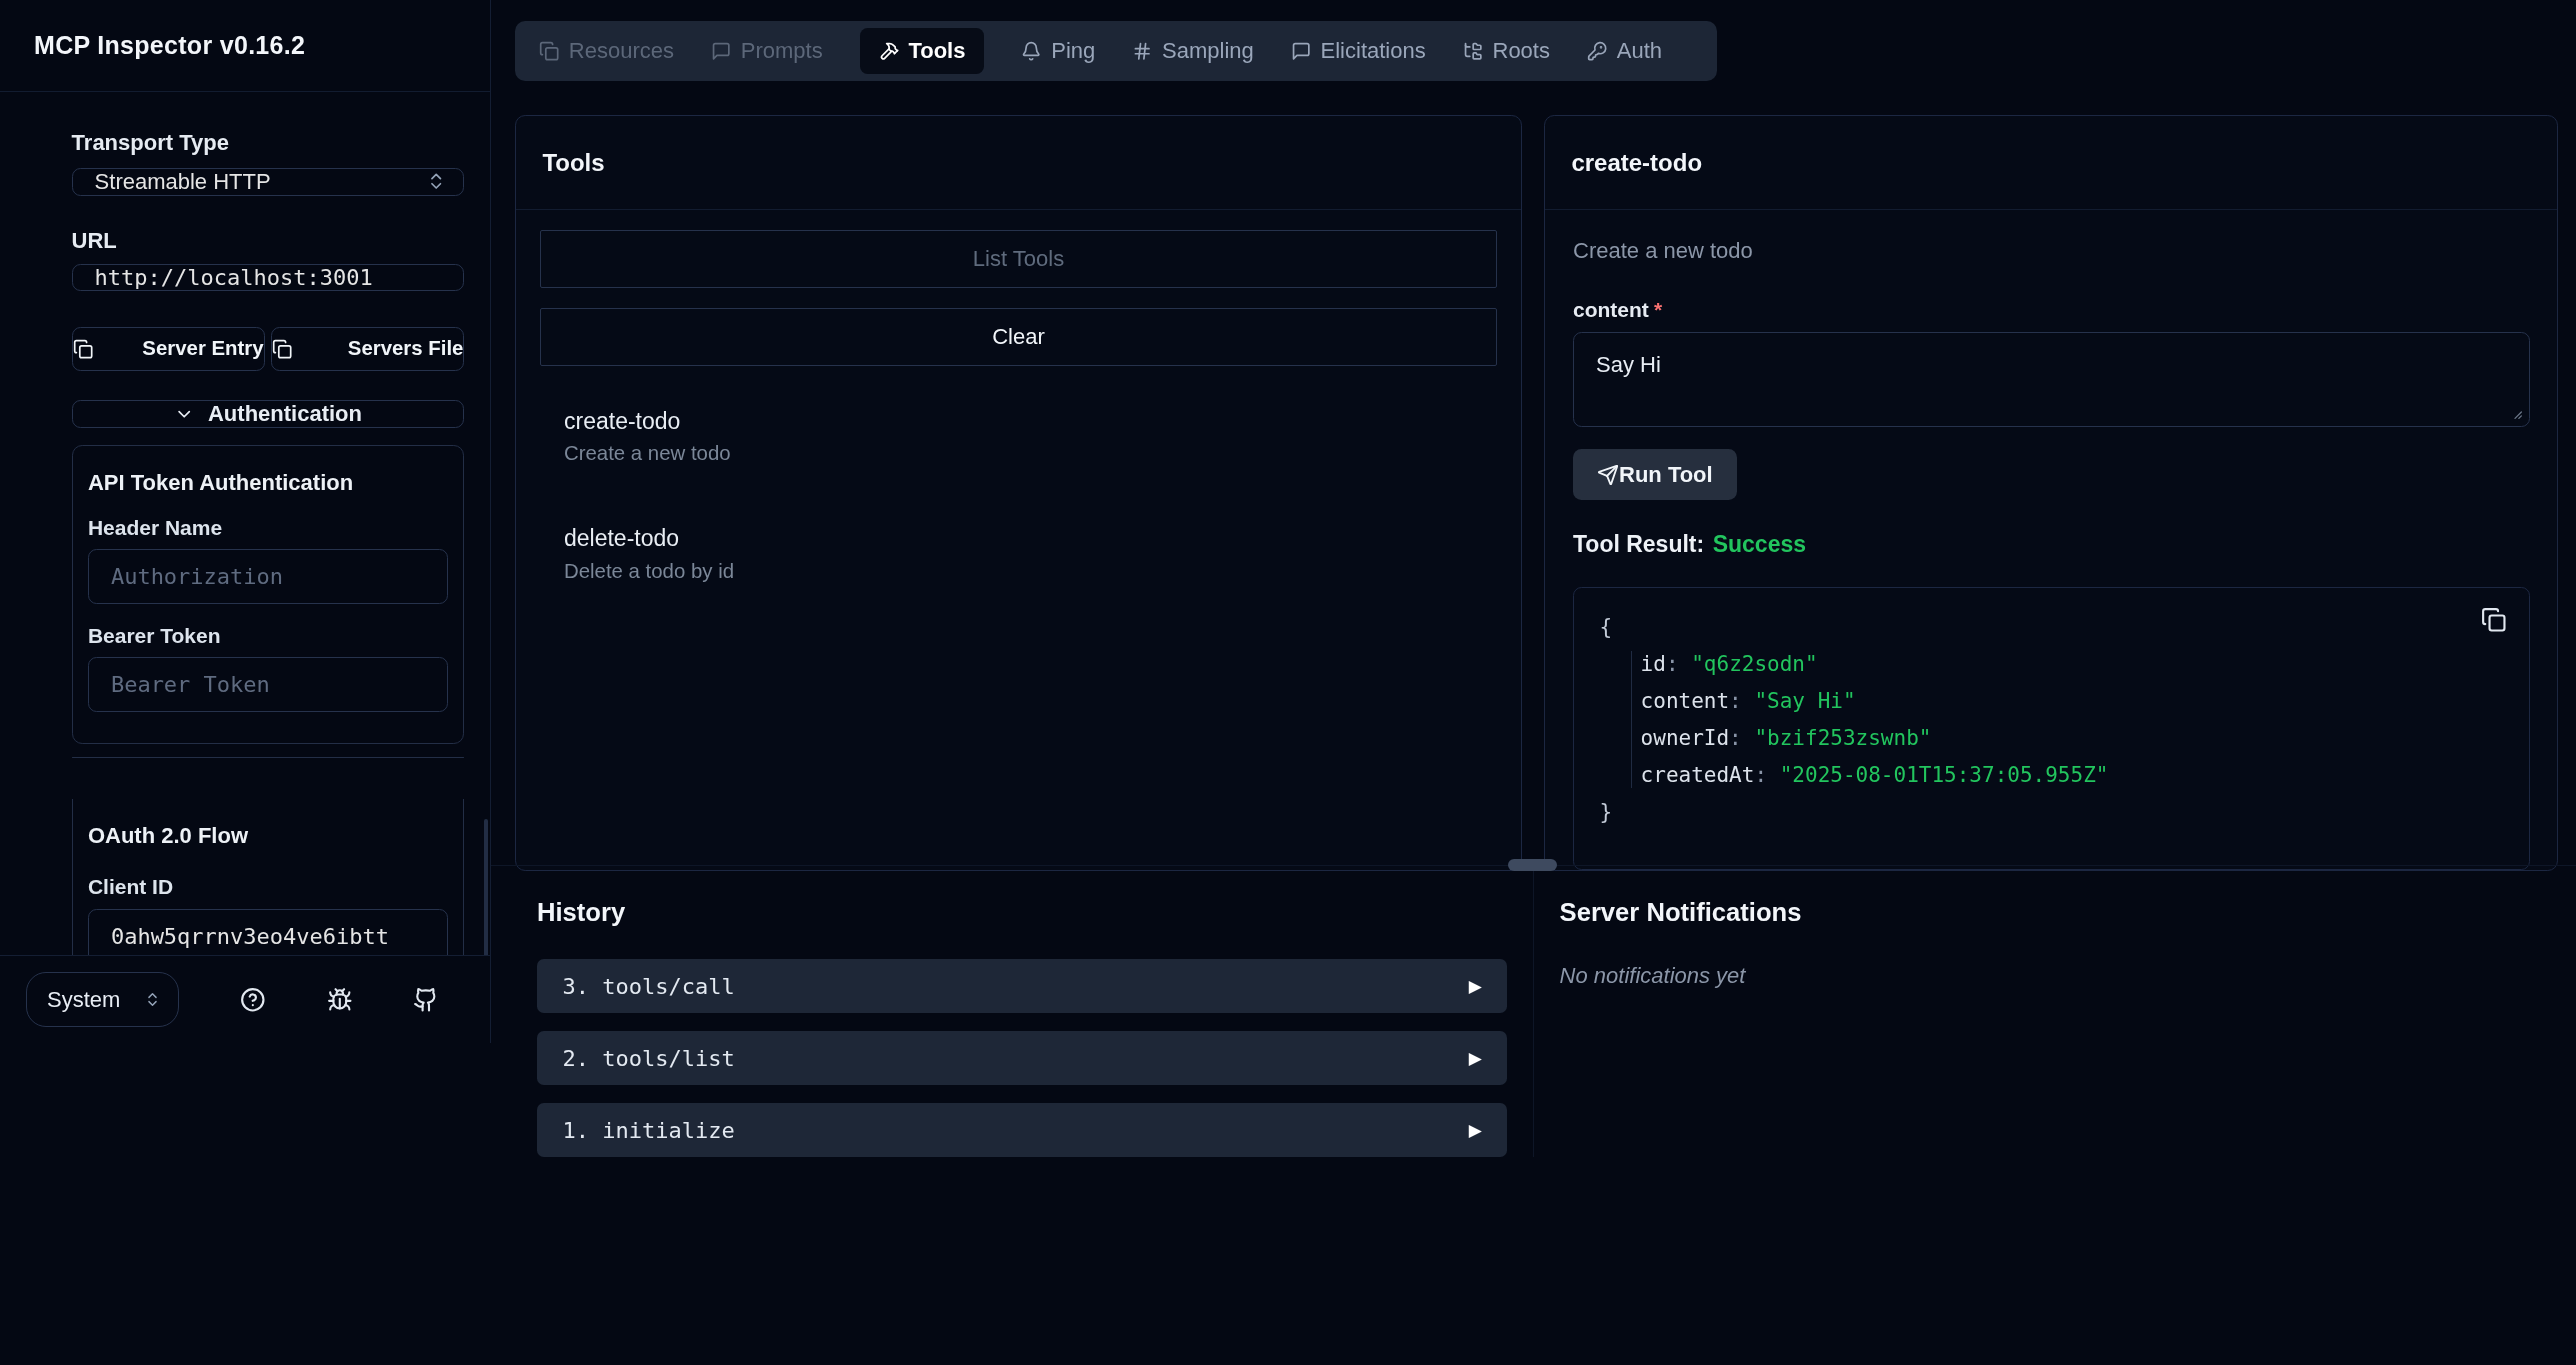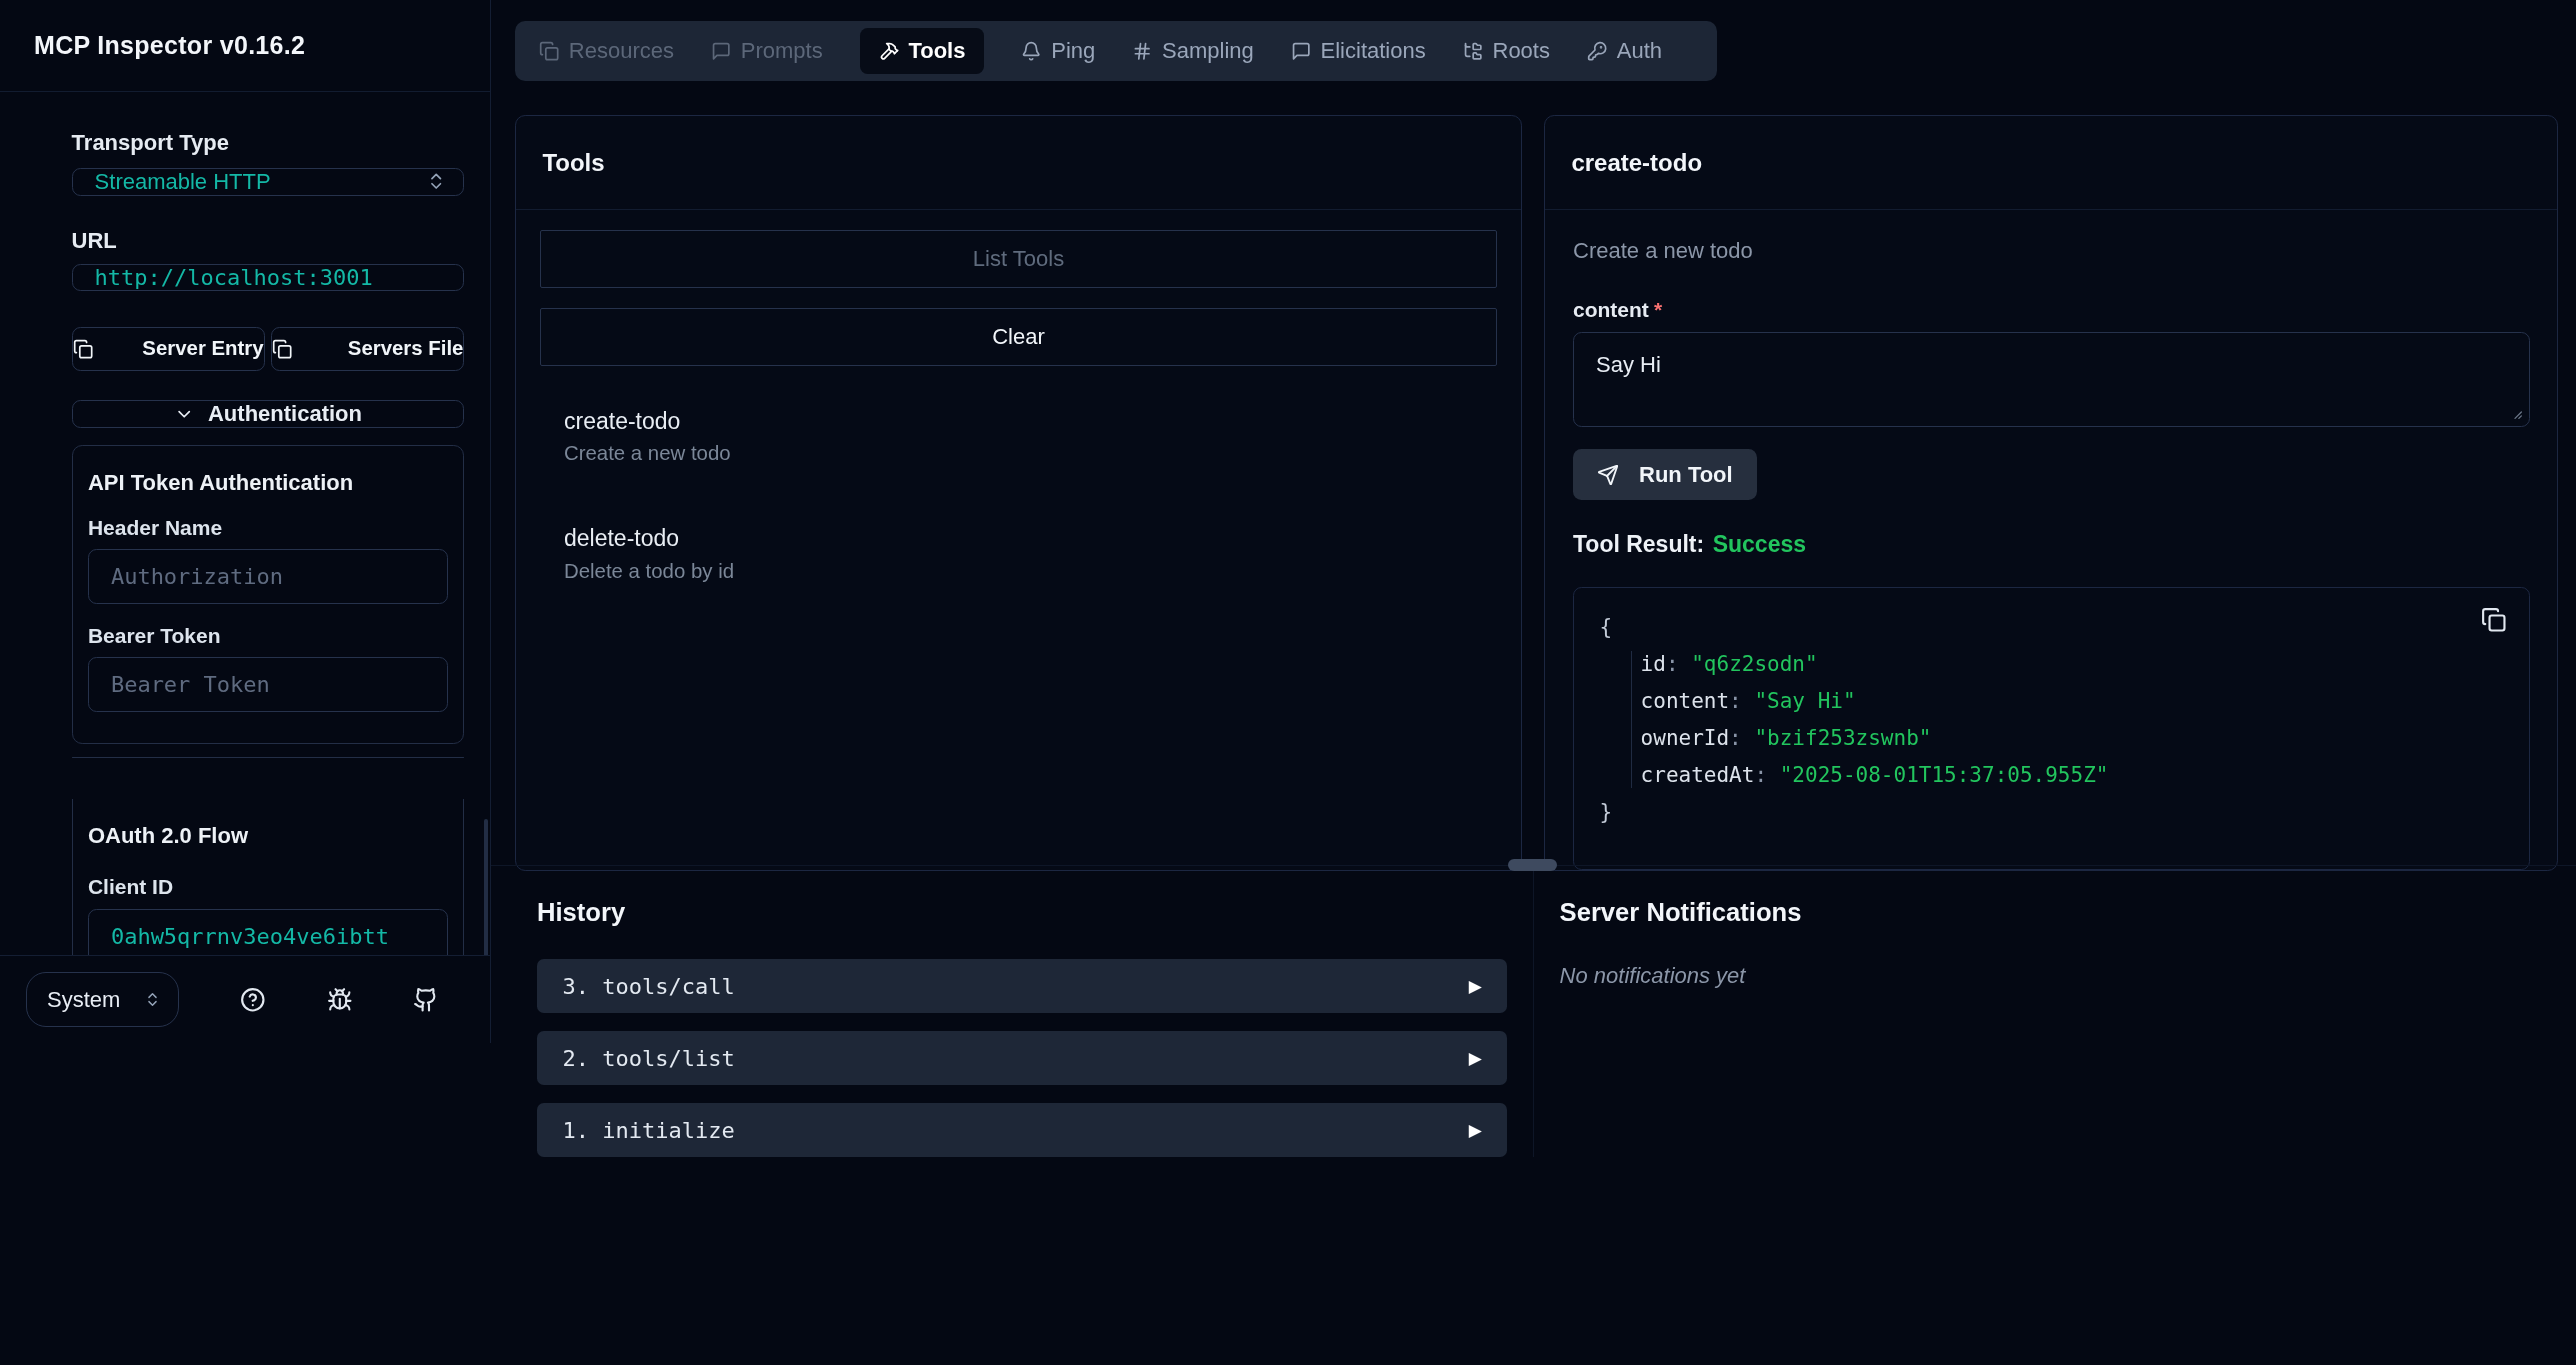--- a/index.html
+++ b/index.html
@@ -17,21 +17,21 @@
   .sidebar-body { flex:1; padding:24px 25.6px 0; display:flex; flex-direction:column;
                   position:relative; overflow:hidden;margin-left:46px; }
   .sidebar-body::after { content:""; position:absolute; right:1.7px; top:727px; height:179px;
                          width:4.3px; border-radius:2.6px; background:#222d44; }
 
   .field-label { font-size:22px; font-weight:600; color:#e6ebf2; }
   .lbl-sm { font-size:21px; font-weight:600; color:#dde4ed; }
 
   .select, .tb-input { width:100%; height:55px; border:0.9px solid #26324c; border-radius:8.5px;
              background:transparent; display:flex; align-items:center; padding:0 22px;
-             font-size:22px; color:#14b8a6; position:relative; }
+             font-size:22px; color:#e5e5e5; position:relative; }
   .mono { font-family:"DejaVu Sans Mono", monospace; }
   .tb-input input { width:100%; border:none; outline:none; background:transparent;
                     font:inherit; color:inherit; font-family:inherit; }
   .tb-input input::placeholder { color:#5f6b80; }
   .select .chev { position:absolute; right:17px; color:#94a3b8; display:flex; }
 
   .transport-label { margin-top:13.6px; }
   .transport-select { margin-top:12px; }
   .url-label { margin-top:32px; }
   .url-input { margin-top:10.2px; }
@@ -110,21 +110,21 @@
   .req { color:#f87171; margin-left:5.1px; }
   .textarea-wrap { position:relative; margin-top:10.2px; }
   .content-textarea { width:100%; height:95px; border:0.9px solid #26324c; border-radius:8.5px;
                       background:transparent; color:#e8edf4; font-size:22px;
                       font-family:"Liberation Sans", sans-serif; padding:19px 22px; resize:none;
                       outline:none; display:block; }
   .resize-grip { position:absolute; right:6.8px; bottom:6.8px; color:#6b7788; }
 
   .run-btn { margin-top:22px; height:51px; padding:0 24px; border:none; border-radius:8.5px;
              background:#262f3e; color:#f1f5f9; font-size:22px; font-weight:600;
-             display:inline-flex; align-items:center; gap:20px; cursor:pointer;
+             display:inline-flex; align-items:center; gap:0; cursor:pointer;
              font-family:"Liberation Sans", sans-serif;justify-content:center; }
 
   .result-line { margin-top:31px; font-size:23px; font-weight:700; }
   .result-status { color:#22c55e; margin-left:8.5px; }
 
   .json-box { margin-top:29px; width:957px; height:283px; border:0.9px solid #1c2742;
               border-radius:8.5px; position:relative; padding:20.4px 25.6px;
               font-family:"DejaVu Sans Mono", monospace; font-size:21px; line-height:37px;
               color:#c3cbd8; }
   .json-entries { position:relative; padding-left:41px; }

